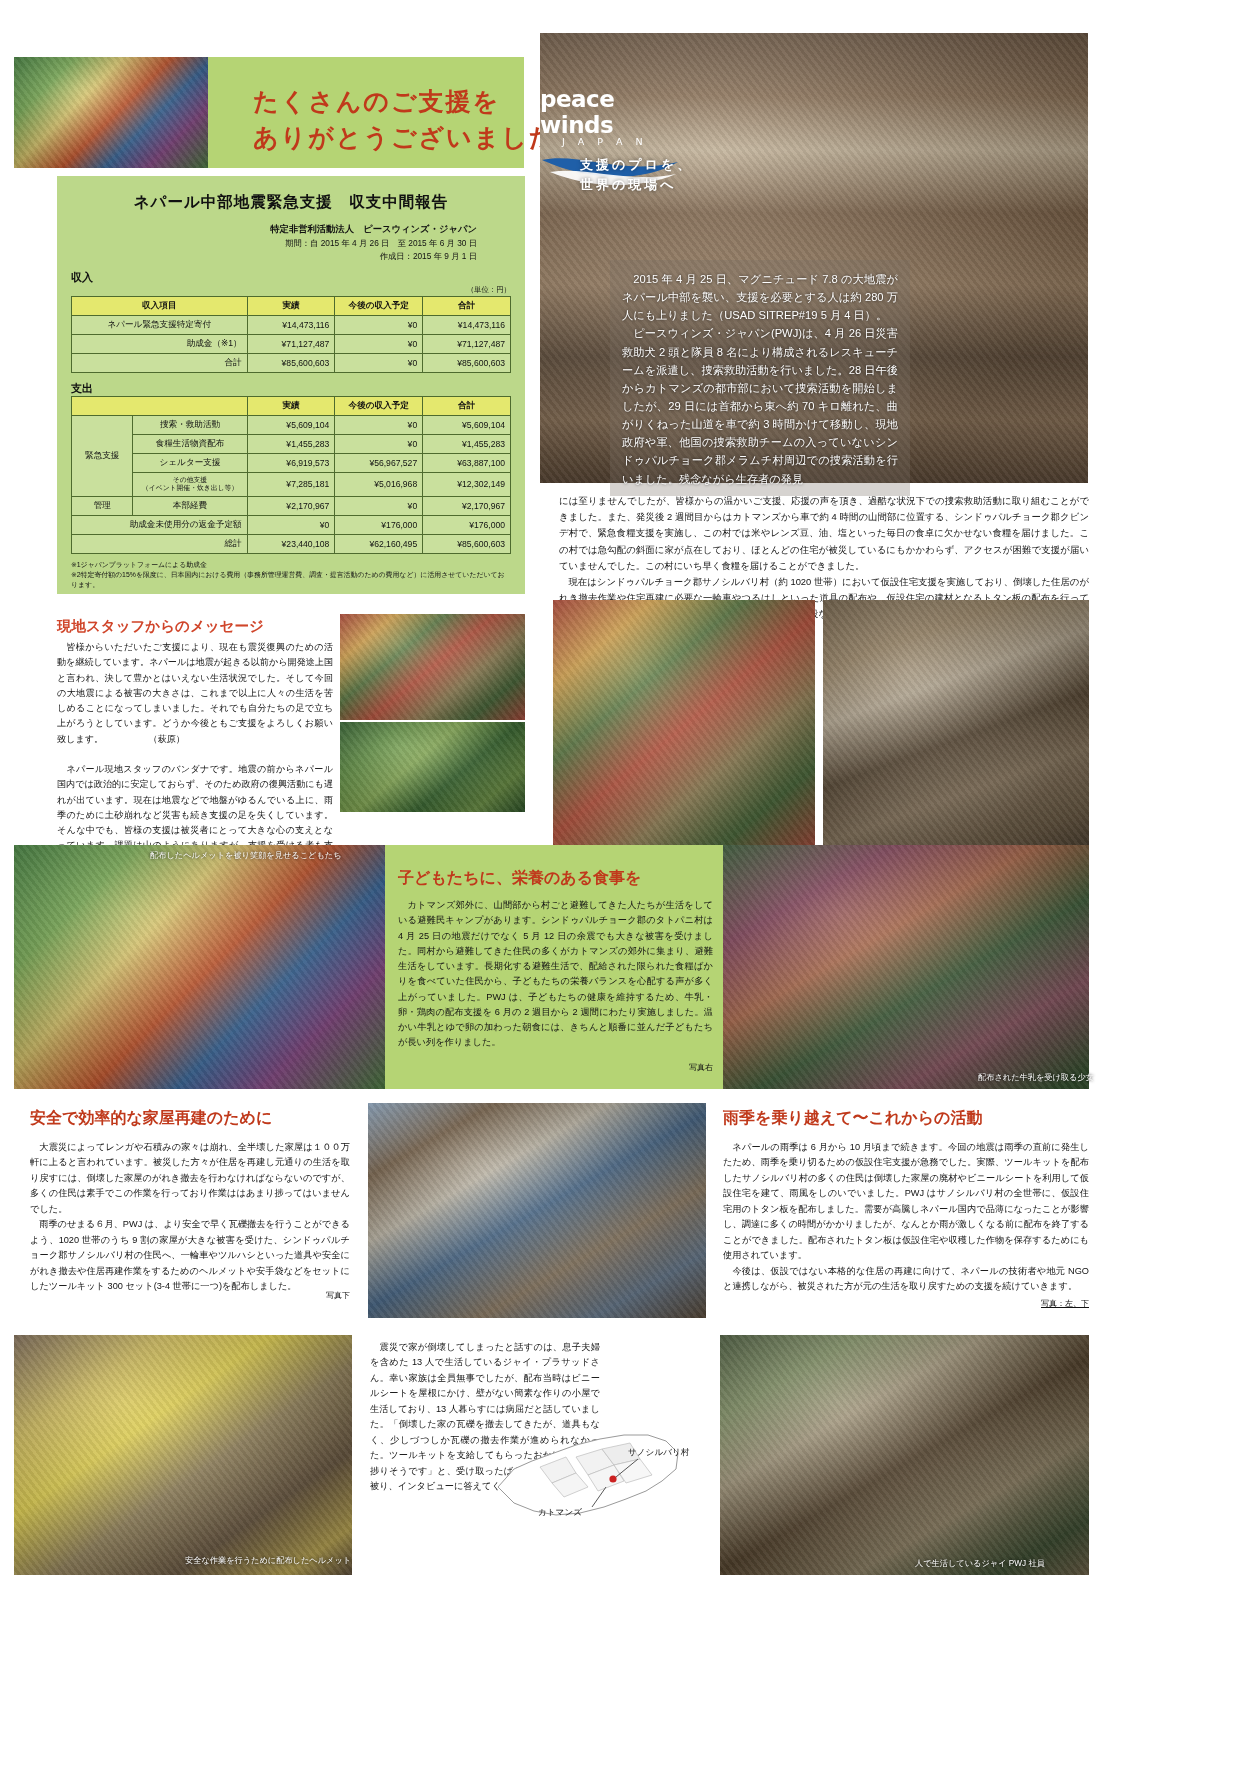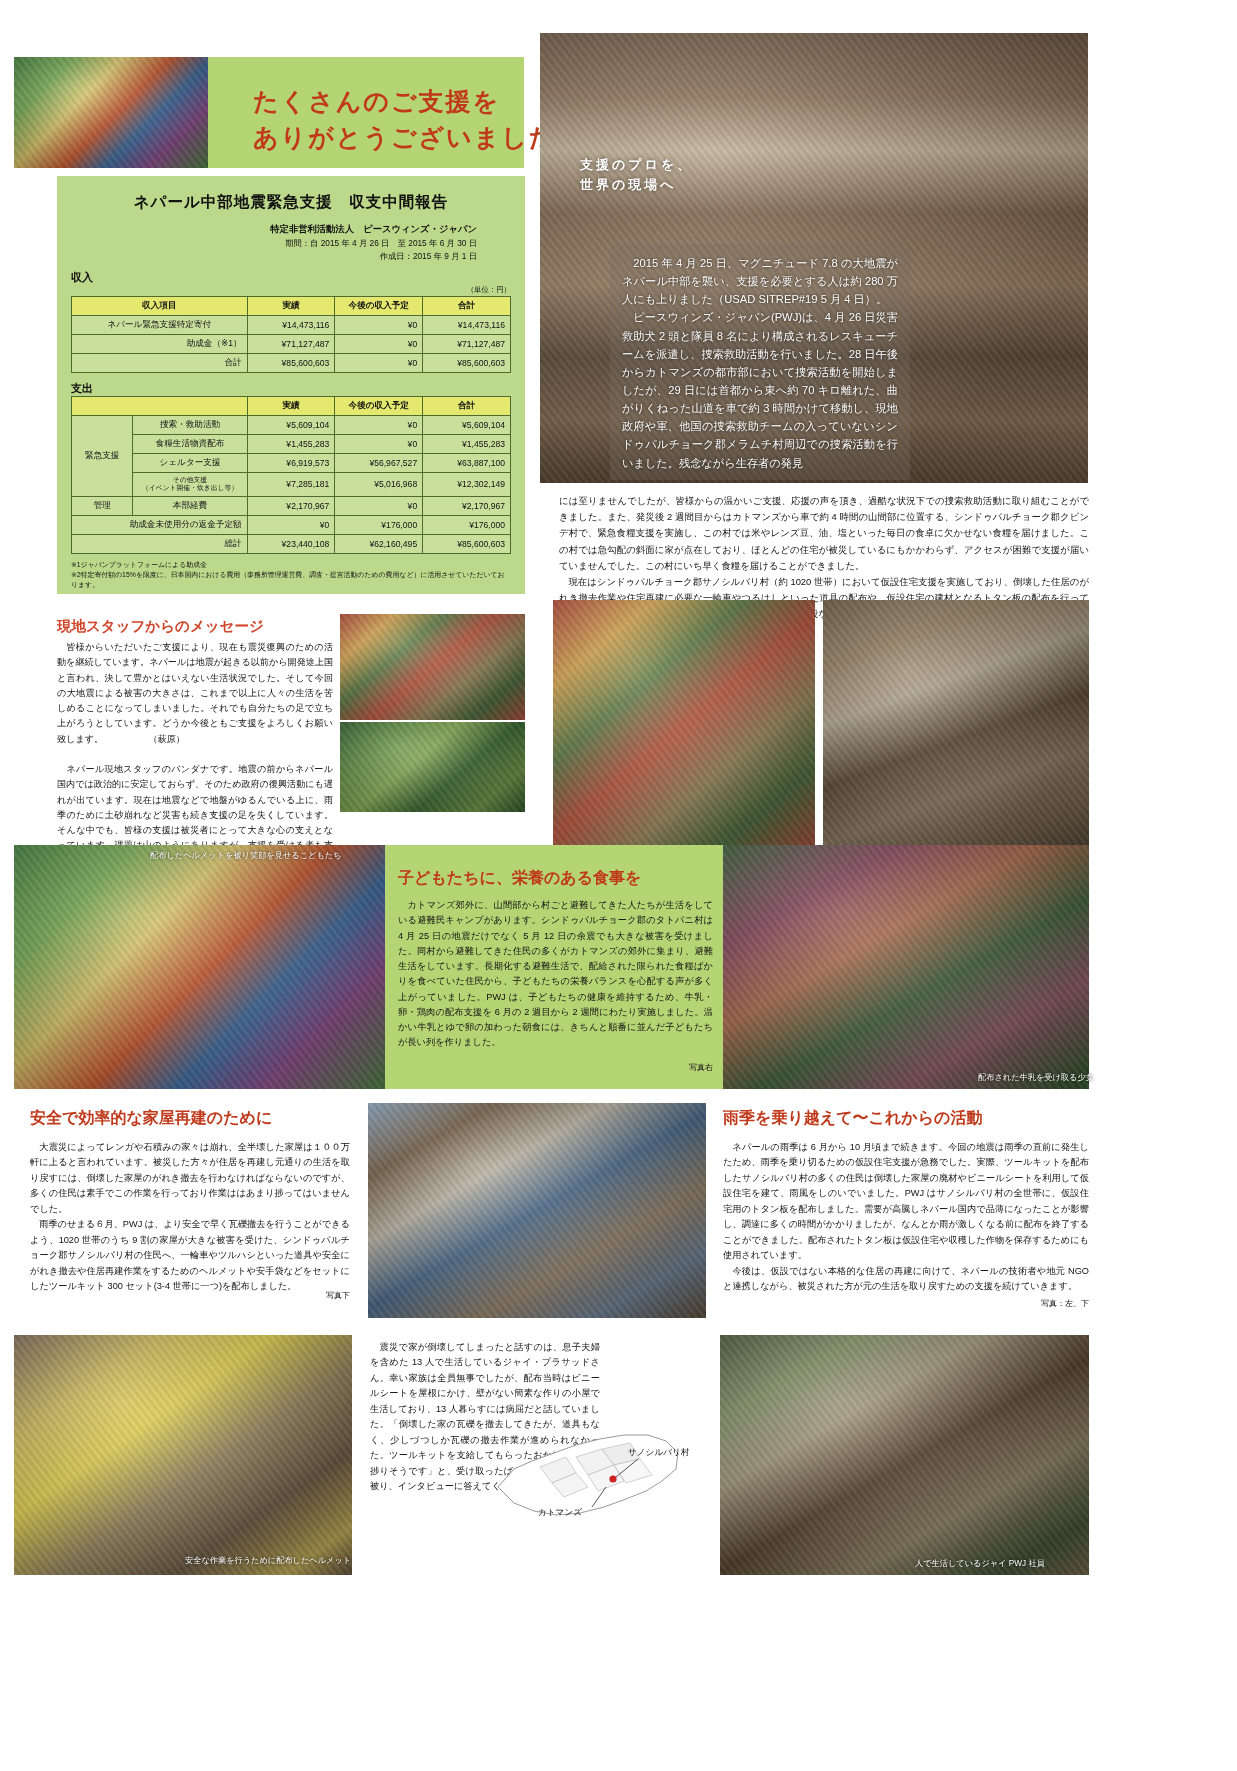--- a/index.html
+++ b/index.html
@@ -82,21 +82,21 @@
     text-shadow: 0 0 4px rgba(0,0,0,.55);
   }
   .hero-title {
     position: absolute; right: 152px; top: 88px;
     color: #fff; font-size: 27px; font-weight: 600;
     line-height: 1.32; text-align: right; letter-spacing: 1px;
     white-space: pre-line;
     text-shadow: 0 1px 5px rgba(0,0,0,.5);
   }
   .hero-overlay {
-    position: absolute; left: 610px; top: 244px;
+    position: absolute; left: 610px; top: 260px;
     width: 300px; padding: 10px 12px 8px;
     background: rgba(120,110,100,.30);
     color: #fff; font-size: 11.2px; line-height: 1.62;
     text-align: justify;
     text-shadow: 0 0 3px rgba(0,0,0,.75);
     white-space: pre-line;
   }
 
   
   .finance {
@@ -208,21 +208,21 @@
     position: absolute; left: 723px; top: 1108px;
     font-size: 16px; font-weight: 700; color: #c0391b;
   }
   .sec4-body {
     position: absolute; left: 723px; top: 1140px; width: 366px;
     font-size: 9.2px; line-height: 1.68; color: #111;
     text-align: justify; white-space: pre-line;
   }
   .sec4-credit {
     position: absolute; left: 723px; top: 1298px; width: 366px;
-    font-size: 8px; text-align: right; color: #111;
+    font-size: 8px; text-align: right; color: #111; text-decoration: underline;
   }
 
   
   .bot-photo-helmet { left: 14px; top: 1335px; width: 338px; height: 240px; }
   .bot-body {
     position: absolute; left: 370px; top: 1340px; width: 230px;
     font-size: 9.2px; line-height: 1.68; color: #111;
     text-align: justify; white-space: pre-line;
   }
   .bot-photo-house { left: 720px; top: 1335px; width: 369px; height: 240px; }
@@ -238,20 +238,30 @@
 
 <div class="page">
 
   <div class="banner-green"></div>
   <div class="photo ph-kids banner-photo"></div>
   <div class="banner-text">たくさんのご支援を
 ありがとうございました！</div>
 
   <div class="photo ph-street hero-photo"></div>
 
+  <div class="hero-logo">
+    <div class="logo-main">peace winds</div>
+    <div class="logo-sub">J A P A N</div>
+    <div class="logo-swoosh">
+      <svg width="140" height="40" viewBox="0 0 140 40">
+        <path d="M2,10 C40,2 80,26 138,12 C100,34 46,30 2,10 Z" fill="#1f5fa8"></path>
+        <path d="M10,22 C48,16 86,34 136,24 C98,40 48,38 10,22 Z" fill="#ffffff" opacity=".92"></path>
+      </svg>
+    </div>
+  </div>
   <div class="logo-tag">支援のプロを、
 世界の現場へ</div>
   <div class="hero-overlay">　2015 年 4 月 25 日、マグニチュード 7.8 の大地震がネパール中部を襲い、支援を必要とする人は約 280 万人にも上りました（USAD SITREP#19 5 月 4 日）。
 　ピースウィンズ・ジャパン(PWJ)は、4 月 26 日災害救助犬 2 頭と隊員 8 名により構成されるレスキューチームを派遣し、捜索救助活動を行いました。28 日午後からカトマンズの都市部において捜索活動を開始しましたが、29 日には首都から東へ約 70 キロ離れた、曲がりくねった山道を車で約 3 時間かけて移動し、現地政府や軍、他国の捜索救助チームの入っていないシンドゥパルチョーク郡メラムチ村周辺での捜索活動を行いました。残念ながら生存者の発見</div>
 
   <div class="finance">
     <div class="fin-title">ネパール中部地震緊急支援　収支中間報告</div>
     <div class="fin-org">特定非営利活動法人　ピースウィンズ・ジャパン</div>
     <div class="fin-period">期間：自 2015 年 4 月 26 日　至 2015 年 6 月 30 日</div>
     <div class="fin-made">作成日：2015 年 9 月 1 日</div>

